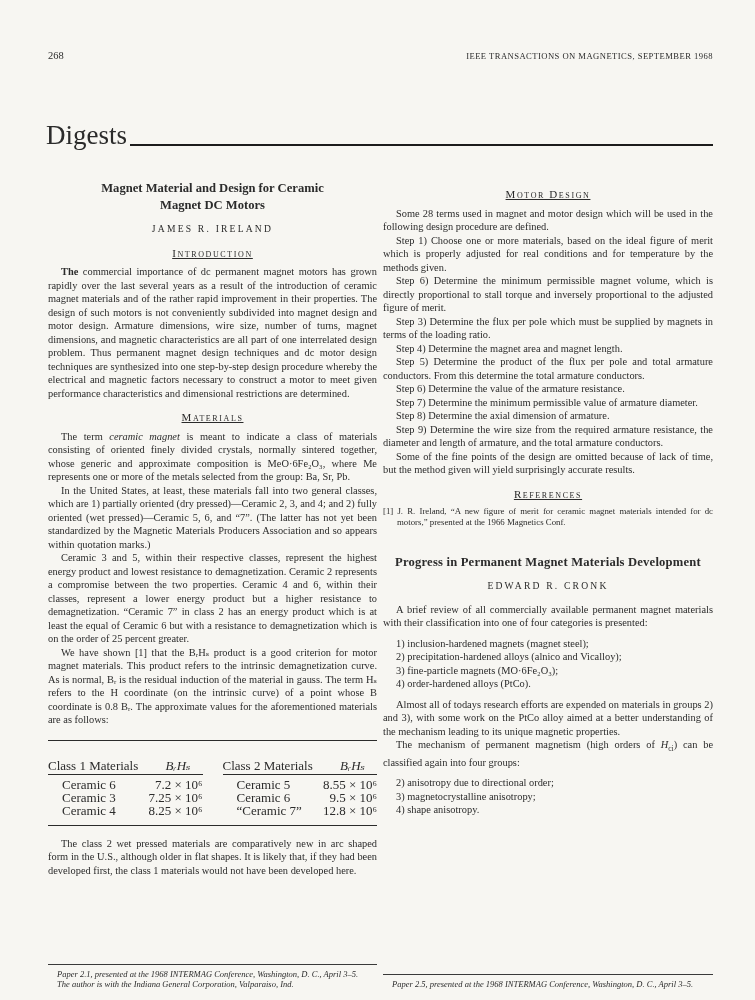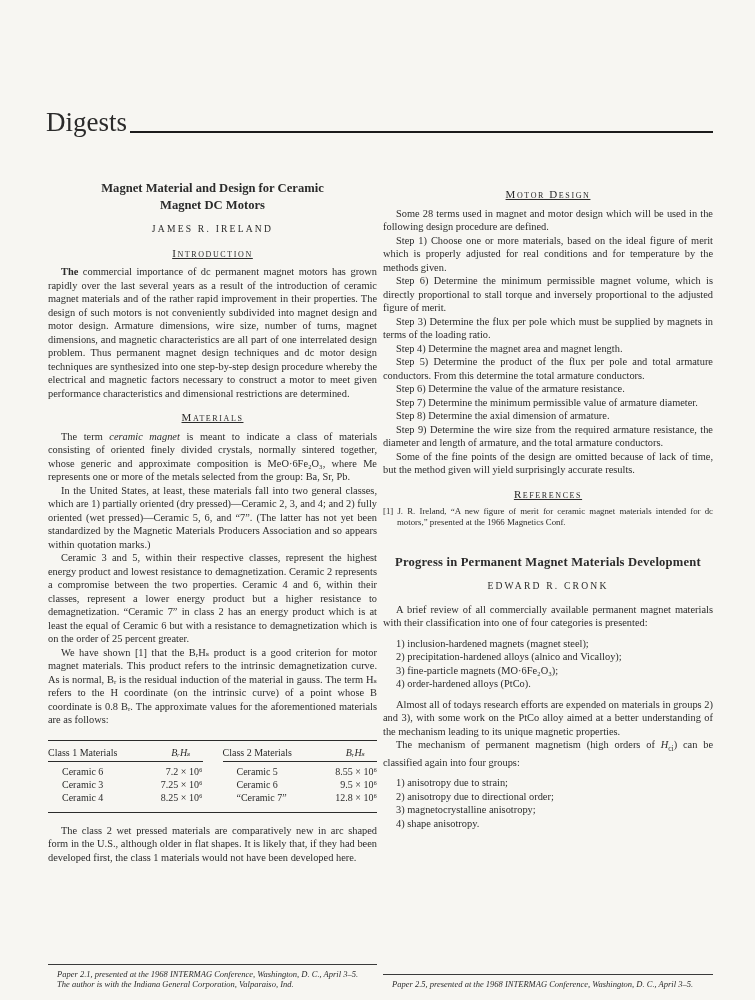--- a/index.html
+++ b/index.html
@@ -12,21 +12,21 @@
     position:relative;width:755px;height:1000px;
     background:#f7f6f2;color:#2b2b2b;overflow:hidden;
   }
   .running-head{
     position:absolute;top:50px;left:48px;right:42px;
     display:flex;justify-content:space-between;align-items:baseline;
   }
   .page-num{font-size:10.5px;}
   .journal{font-size:8.6px;letter-spacing:0.45px;}
   .digests-row{
-    position:absolute;top:107px;left:46px;right:42px;
+    position:absolute;top:120px;left:46px;right:42px;
     display:flex;align-items:flex-end;
   }
   .digests{font-size:27px;line-height:30px;}
   .digests-rule{flex:1;border-bottom:2px solid #1c1c1c;margin:0 0 4px 3px;}
   .col{
     position:absolute;top:172px;height:820px;
     font-size:10.4px;line-height:13.5px;text-align:justify;
   }
   .col-left{left:48px;width:329px;}
   .col-right{left:383px;width:330px;}
@@ -40,23 +40,23 @@
     margin:0 0 10px;
   }
   .sec-head{
     font-size:11px;font-weight:normal;text-align:center;
     font-variant:small-caps;letter-spacing:1.6px;margin:11px 0 5px;text-decoration:underline;
   }
   p.bp{margin:0;text-indent:13px;}
   .lead{font-weight:bold;}
   .it{font-style:italic;}
   .mat-table{
-    margin:13px 0 11px;padding:5px 0 8px;
+    margin:13px 0 11px;padding:18px 0 8px;
     border-top:1.2px solid #2b2b2b;border-bottom:1.2px solid #2b2b2b;
-    display:flex;gap:20px;font-size:10px;line-height:13px;text-align:left;justify-content:space-between;
+    display:flex;gap:20px;font-size:13px;line-height:13px;text-align:left;justify-content:space-between;
   }
   .mt-half{flex:1;}
   .mt-head{
     display:flex;justify-content:space-between;
     border-bottom:1px solid #2b2b2b;padding:0 4px 2px 0;margin-bottom:3px;
   }
   .mt-head .val{font-style:italic;padding-right:8px;}
   .mt-row{display:flex;justify-content:space-between;padding-left:14px;}
   .mt-row .val{text-align:right;}
   .footnote{
@@ -71,20 +71,24 @@
   }
   .num-list{margin:7px 0 7px;}
   .num-list div{padding-left:13px;}
   sub{font-size:7.5px;}
 </style>
 </head>
 <body>
 
 <div class="page">
 
+  <header class="running-head">
+    <span class="page-num">268</span>
+    <span class="journal">IEEE TRANSACTIONS ON MAGNETICS, SEPTEMBER 1968</span>
+  </header>
 
   <div class="digests-row">
     <span class="digests">Digests</span>
     <span class="digests-rule"></span>
   </div>
 
   <section class="col col-left">
     <h2 class="art-title">Magnet Material and Design for Ceramic Magnet DC Motors</h2>
     <div class="author">JAMES R. IRELAND</div>
 
@@ -167,21 +171,20 @@
     <p class="bp">A brief review of all commercially available permanent magnet materials with their classification into one of four categories is presented:</p>
     <div class="num-list">
       <div>1) inclusion-hardened magnets (magnet steel);</div>
       <div>2) precipitation-hardened alloys (alnico and Vicalloy);</div>
       <div>3) fine-particle magnets (MO·6Fe₂O₃);</div>
       <div>4) order-hardened alloys (PtCo).</div>
     </div>
     <p class="bp">Almost all of todays research efforts are expended on materials in groups 2) and 3), with some work on the PtCo alloy aimed at a better understanding of the mechanism leading to its unique magnetic properties.</p>
     <p class="bp"><span>The mechanism of permanent magnetism (high orders of </span><span class="it">H</span><sub>ci</sub><span>) can be classified again into four groups:</span></p>
     <div class="num-list">
-      <div>1) anisotropy due to strain;</div>
       <div>2) anisotropy due to directional order;</div>
       <div>3) magnetocrystalline anisotropy;</div>
       <div>4) shape anisotropy.</div>
     </div>
 
     <div class="footnote">
       <div>Paper 2.5, presented at the 1968 INTERMAG Conference, Washington, D. C., April 3–5.</div>
     </div>
   </section>
 

